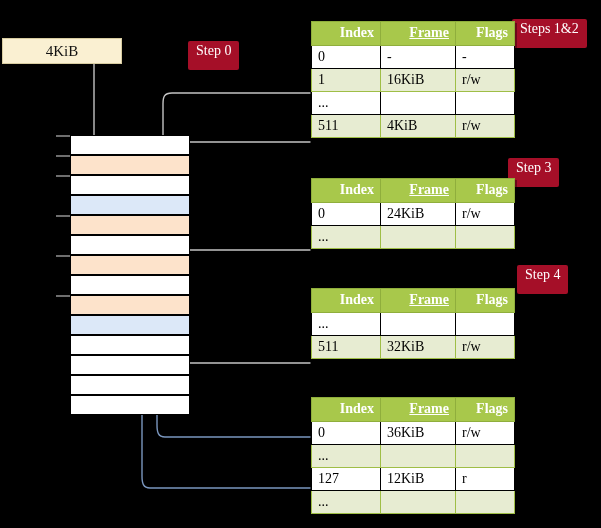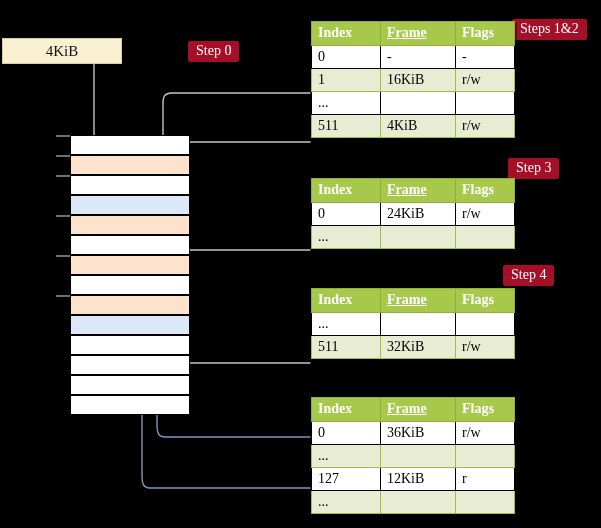--- a/index.html
+++ b/index.html
@@ -11,21 +11,21 @@
   .stage{position:absolute;left:0;top:0;width:601px;height:528px;}
 
   
   .step-badge{
     position:absolute;
     background:#A50F28;
     color:#FFFFFF;
     font-family:"Liberation Serif", serif;
     font-size:14px;
     line-height:18px;
-    padding:1px 8px 2px 8px;
+    padding:1px 8px 10px 8px;
     border-radius:2px;
     white-space:nowrap;
     box-shadow:0 1px 0 rgba(0,0,0,.6);
     text-align:center;
   }
 
   
   .frame-box{
     position:absolute;
     background:#FAF0D2;
@@ -59,21 +59,21 @@
     position:absolute;
     border-collapse:collapse;
     background:#FFFFFF;
     font-size:14px;
     box-shadow:2px 2px 0 rgba(0,0,0,.35);
   }
   .ptable th{
     background:#A8C84B;
     color:#FFFFFF;
     font-weight:bold;
-    text-align:left;
+    text-align:right;
     padding:3px 6px 4px 6px;
     border:1px solid #8FAE3C;
     font-size:14px;
     white-space:nowrap;
   }
   .ptable td{
     border:1px solid #000000;
     padding:2px 6px 3px 6px;
     color:#000;
     background:#FFFFFF;
@@ -129,21 +129,21 @@
     </g>
   </svg>
 
   <div class="frame-box" style="left:2px;top:38px;width:118px;height:24px;line-height:24px;">
     <span>4KiB</span>
   </div>
 
   <div class="step-badge" style="left:188px;top:41px;">Step 0</div>
   <div class="step-badge" style="left:512px;top:19px;">Steps 1&amp;2</div>
   <div class="step-badge" style="left:508px;top:158px;">Step 3</div>
-  <div class="step-badge" style="left:503px;top:265px;">Step 4</div>
+  <div class="step-badge" style="left:517px;top:265px;">Step 4</div>
 
   <div class="memcol" style="left:70px;top:135px;width:120px;height:280px;">
     <div class="memrow" style="top:0px;"></div>
     <div class="memrow orange" style="top:20px;"></div>
     <div class="memrow" style="top:40px;"></div>
     <div class="memrow blue" style="top:60px;"></div>
     <div class="memrow orange" style="top:80px;"></div>
     <div class="memrow" style="top:100px;"></div>
     <div class="memrow orange" style="top:120px;"></div>
     <div class="memrow" style="top:140px;"></div>

